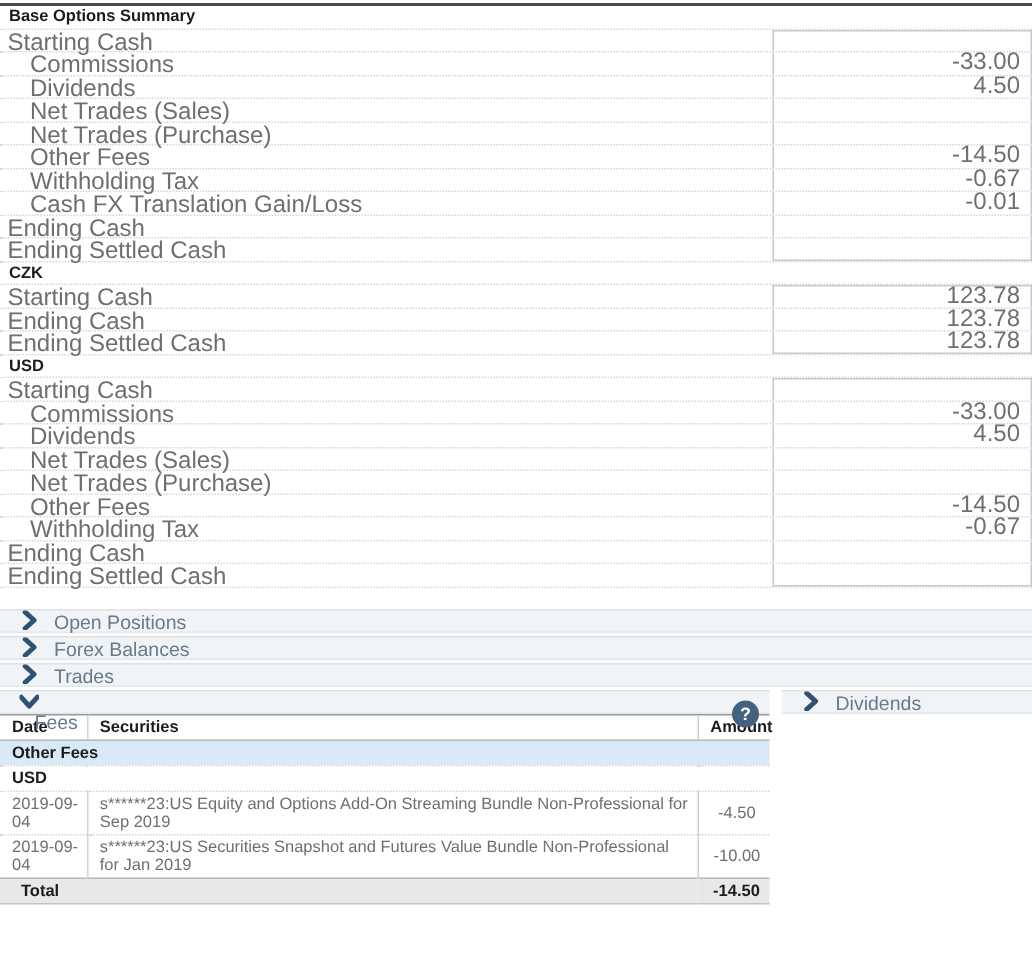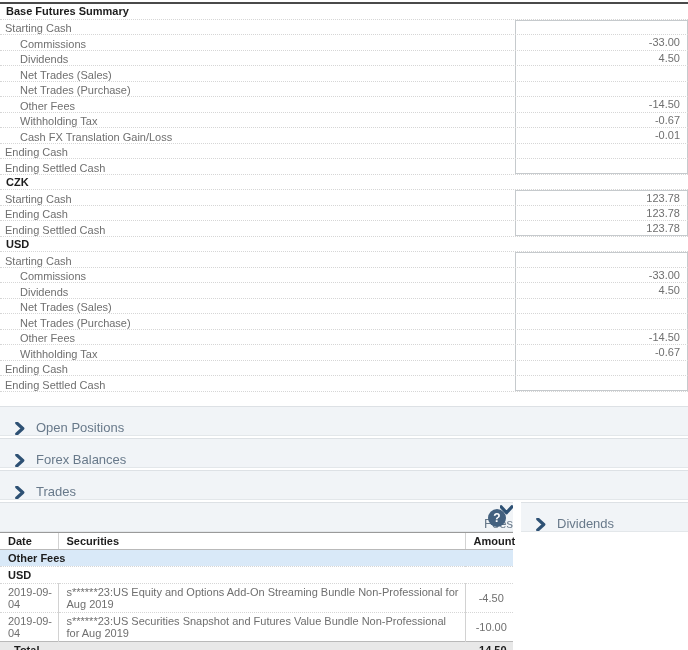--- a/index.html
+++ b/index.html
@@ -4,34 +4,34 @@
 <style>
   * { box-sizing: border-box; margin: 0; padding: 0; }
   html,body { width: 688px; height: 650px; background: #fff; overflow: hidden;
     font-family: "Liberation Sans", sans-serif; }
 
   
   .cash-report { border-top: 2px solid #4a4a4a; margin-top: 2px; }
   .cr-header { height: 15.5px; display: flex; align-items: center;
     font-size: 11px; font-weight: bold; color: #1c1c1c; padding-left: 6px;
     border-bottom: 1px dotted #d6d6d6; }
-  .cr-row { display: flex; height: 15.5px; align-items: flex-end; font-size: 11px;
+  .cr-row { display: flex; height: 15.5px; align-items: flex-start; font-size: 16px;
     color: #6f6f6f; border-bottom: 1px dotted #d6d6d6; }
   .cr-label { flex: 1; padding-left: 5px; white-space: nowrap; }
   .cr-row.lvl1 .cr-label { padding-left: 20px; }
   .cr-value { width: 173px; text-align: right; padding-right: 7px;
     border-left: 1px solid #c6cacd; border-right: 1px solid #c6cacd;
     height: 100%; display: flex; align-items: center; justify-content: flex-end; }
   .cr-body .cr-row:first-child .cr-value { border-top: 1px solid #c6cacd; }
   .cr-body .cr-row:last-child  .cr-value { border-bottom: 1px solid #c6cacd; }
 
   
   .acc-wrap { margin-top: 14px; }
-  .acc { height: 30px; background: #f1f4f7; border-top: 1px solid #dde1e5;
-    border-bottom: 1px solid #e3e7ea; display: flex; align-items: flex-end;
+  .acc { height: 16px; background: #f1f4f7; border-top: 1px solid #dde1e5;
+    border-bottom: 1px solid #e3e7ea; display: flex; align-items: flex-start;
     padding-left: 13px; margin-bottom: 2px; cursor: pointer; }
   .acc-label { font-size: 13px; color: #68798a; margin-left: 10px; }
   .chev { display: flex; align-items: center; }
 
   
   .split { display: flex; align-items: flex-start; }
   .left-col { width: 513px; }
   .right-col { flex: 1; margin-left: 8px; }
   .fees-acc { position: relative; margin-bottom: 0; flex-direction: column; }
   .help { position: absolute; right: 7px; top: 6px; width: 18px; height: 18px;
@@ -60,21 +60,21 @@
     border-left: none; border-top: 1px solid #b9b9b9;
     border-bottom: 1px solid #c4c4c4; }
   .fees-table tr.total td.t-label { padding-left: 14px; }
 </style>
 </head>
 <body>
 
 <div class="cash-report">
 
   <div>
-    <div class="cr-header">Base Futures Summary</div>
+    <div class="cr-header">Base Options Summary</div>
     <div class="cr-body">
       <div class="cr-row lvl0">
           <div class="cr-label">Starting Cash</div>
           <div class="cr-value"></div>
         </div>
       <div class="cr-row lvl1">
           <div class="cr-label">Commissions</div>
           <div class="cr-value">-33.00</div>
         </div>
       <div class="cr-row lvl1">
@@ -227,26 +227,26 @@
       </thead>
       <tbody>
         <tr class="grp-blue">
           <td colspan="3">Other Fees</td>
         </tr>
         <tr class="grp-ccy">
           <td colspan="3">USD</td>
         </tr>
         <tr class="data">
           <td>2019-09-04</td>
-          <td>s******23:US Equity and Options Add-On Streaming Bundle Non-Professional for Aug 2019</td>
+          <td>s******23:US Equity and Options Add-On Streaming Bundle Non-Professional for Sep 2019</td>
           <td class="amt">-4.50</td>
         </tr>
         <tr class="data">
           <td>2019-09-04</td>
-          <td>s******23:US Securities Snapshot and Futures Value Bundle Non-Professional for Aug 2019</td>
+          <td>s******23:US Securities Snapshot and Futures Value Bundle Non-Professional for Jan 2019</td>
           <td class="amt">-10.00</td>
         </tr>
         <tr class="total">
           <td colspan="2" class="t-label">Total</td>
           <td class="amt">-14.50</td>
         </tr>
       </tbody>
     </table>
   </div>
 

